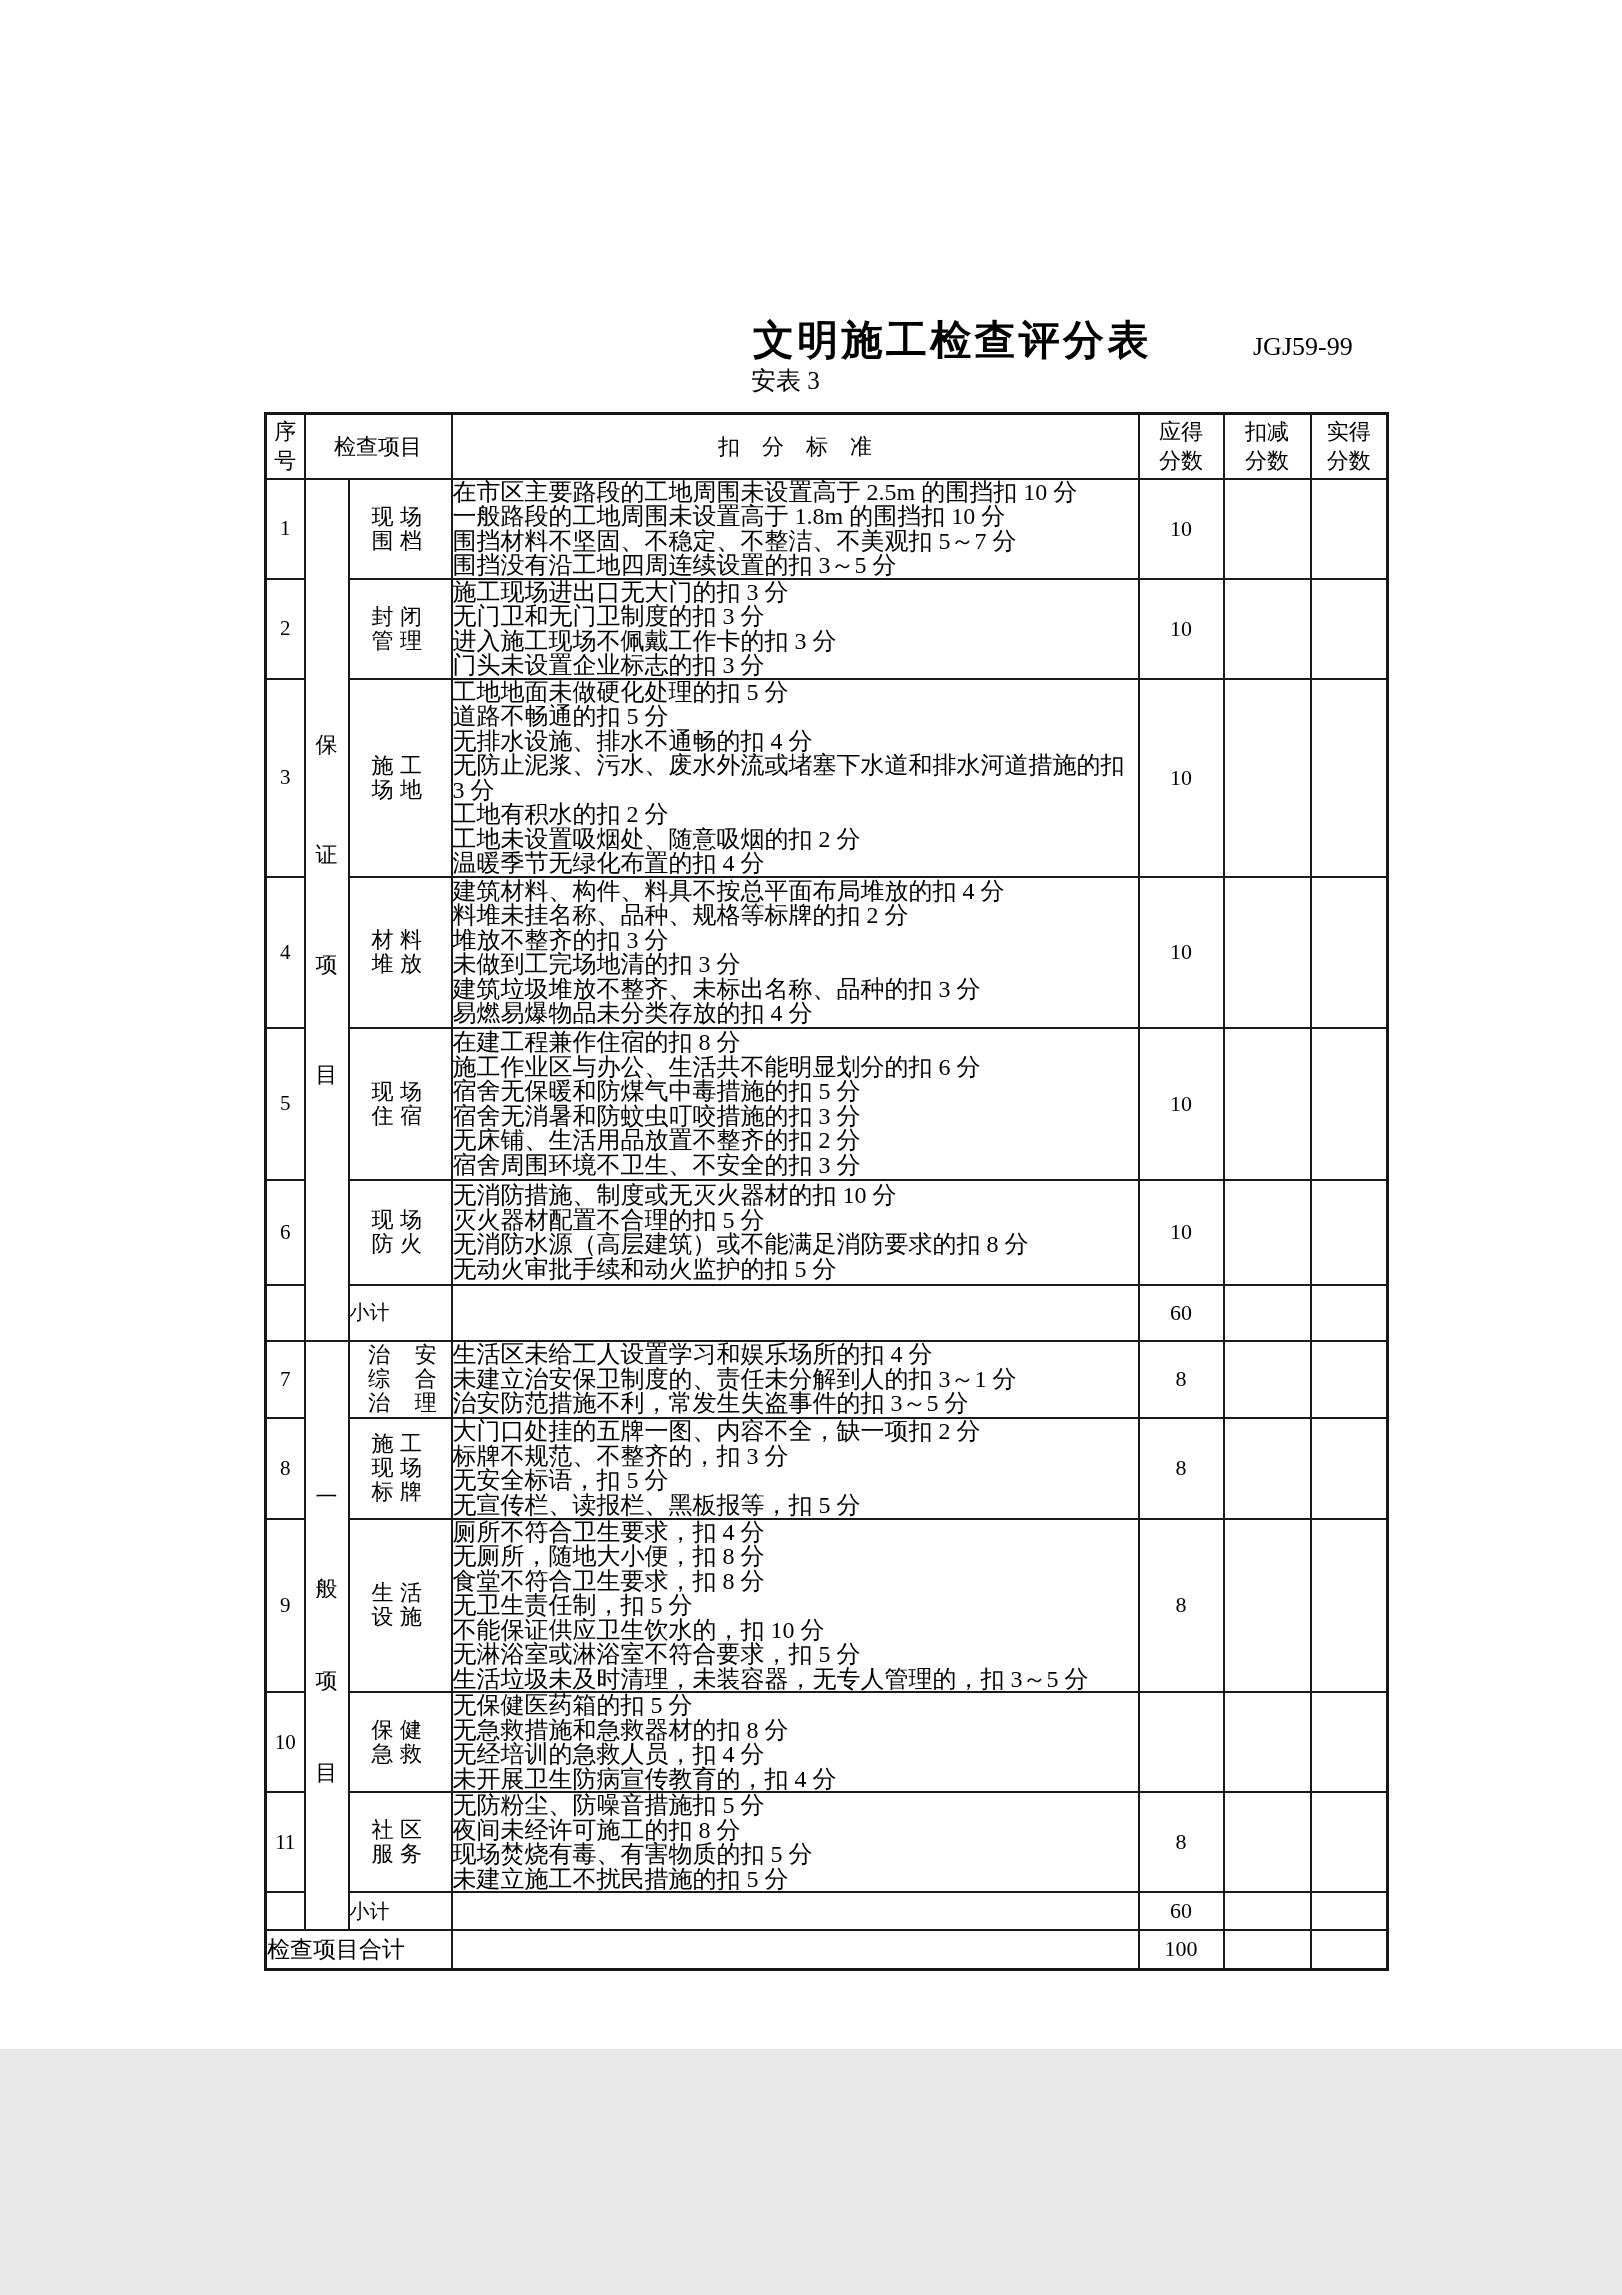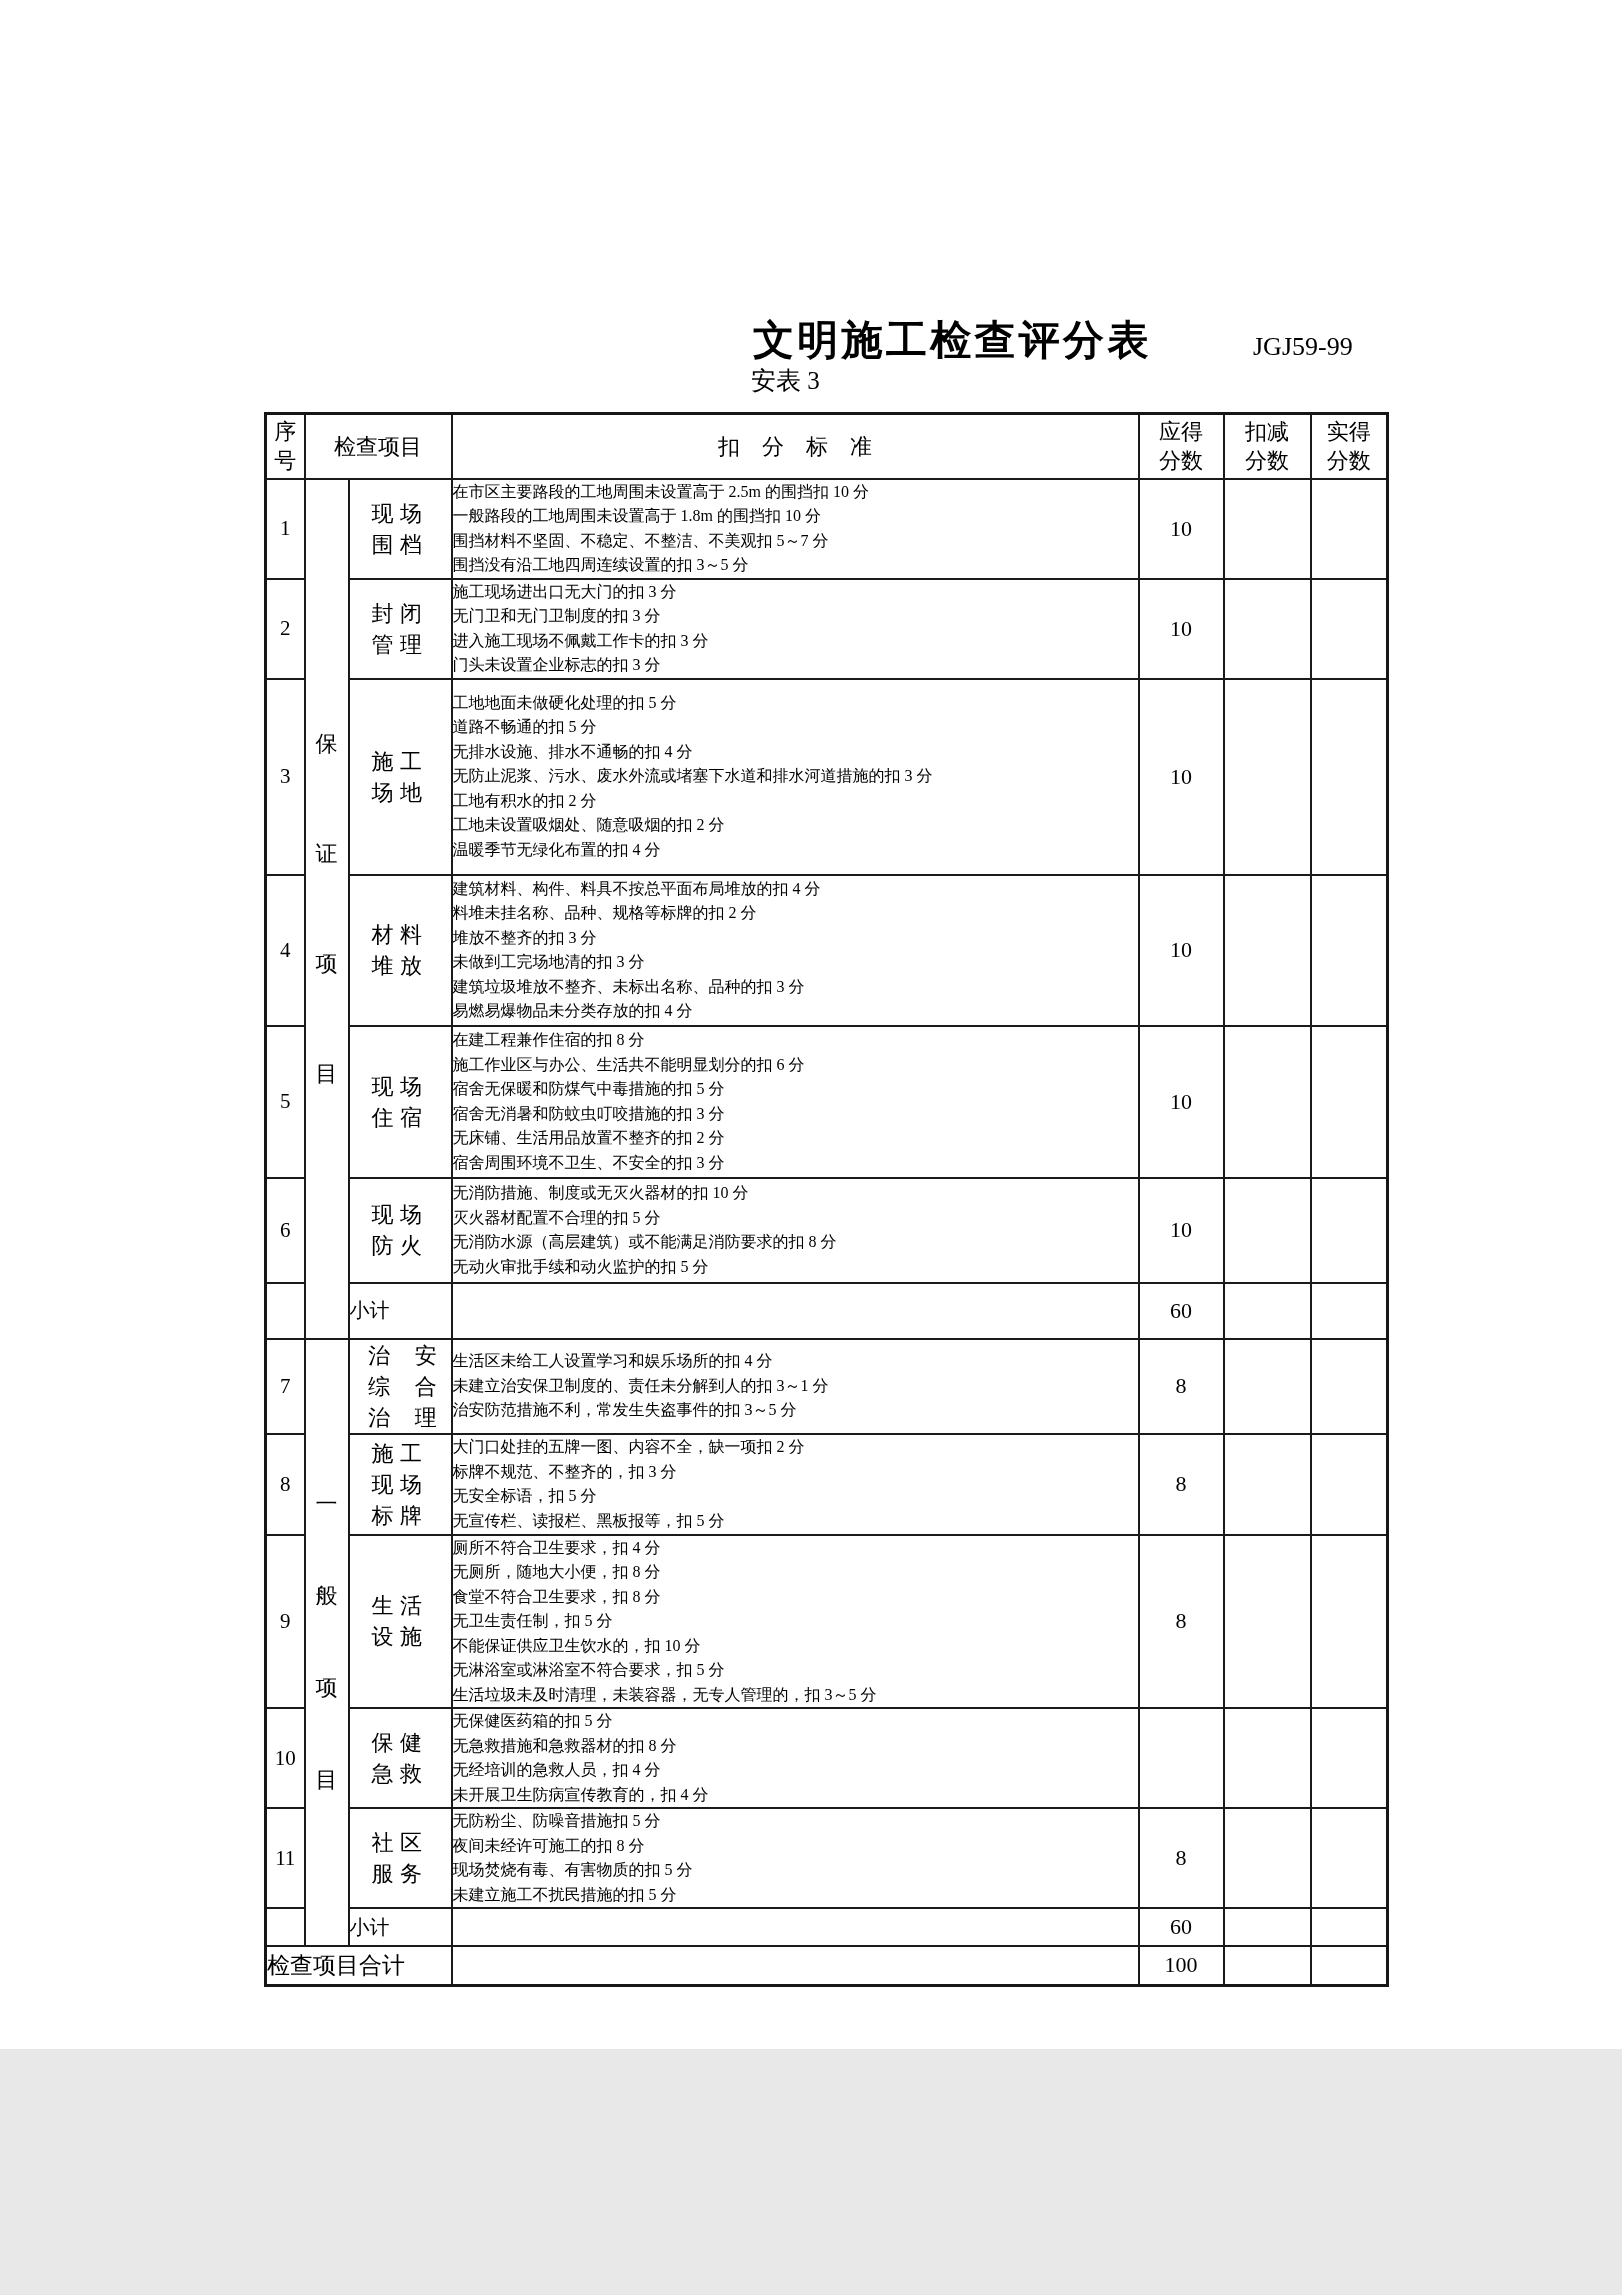--- a/index.html
+++ b/index.html
@@ -61,28 +61,28 @@
   td.group{
     text-align:center;
     font-size:22px;
     white-space:pre-line;
   }
   td.group.bao{ line-height:110px; }
   td.group.yi{ line-height:92px; }
   td.name{
     text-align:center;
     font-size:22px;
-    line-height:31px;
+    line-height:24px;
     letter-spacing:6.5px;
     padding-left:6.5px;
     white-space:pre-line;
   }
   td.name.wide{ letter-spacing:1.3px; padding-left:6px; }
   td.crit{
-    font-size:16px;
+    font-size:24px;
     line-height:24.5px;
     padding:2.6px 5.2px 2.6px 9.2px;
     white-space:pre-line;
     vertical-align:middle;
   }
   td.score-num{
     text-align:center;
     font-size:22px;
   }
   td.sub-label{

